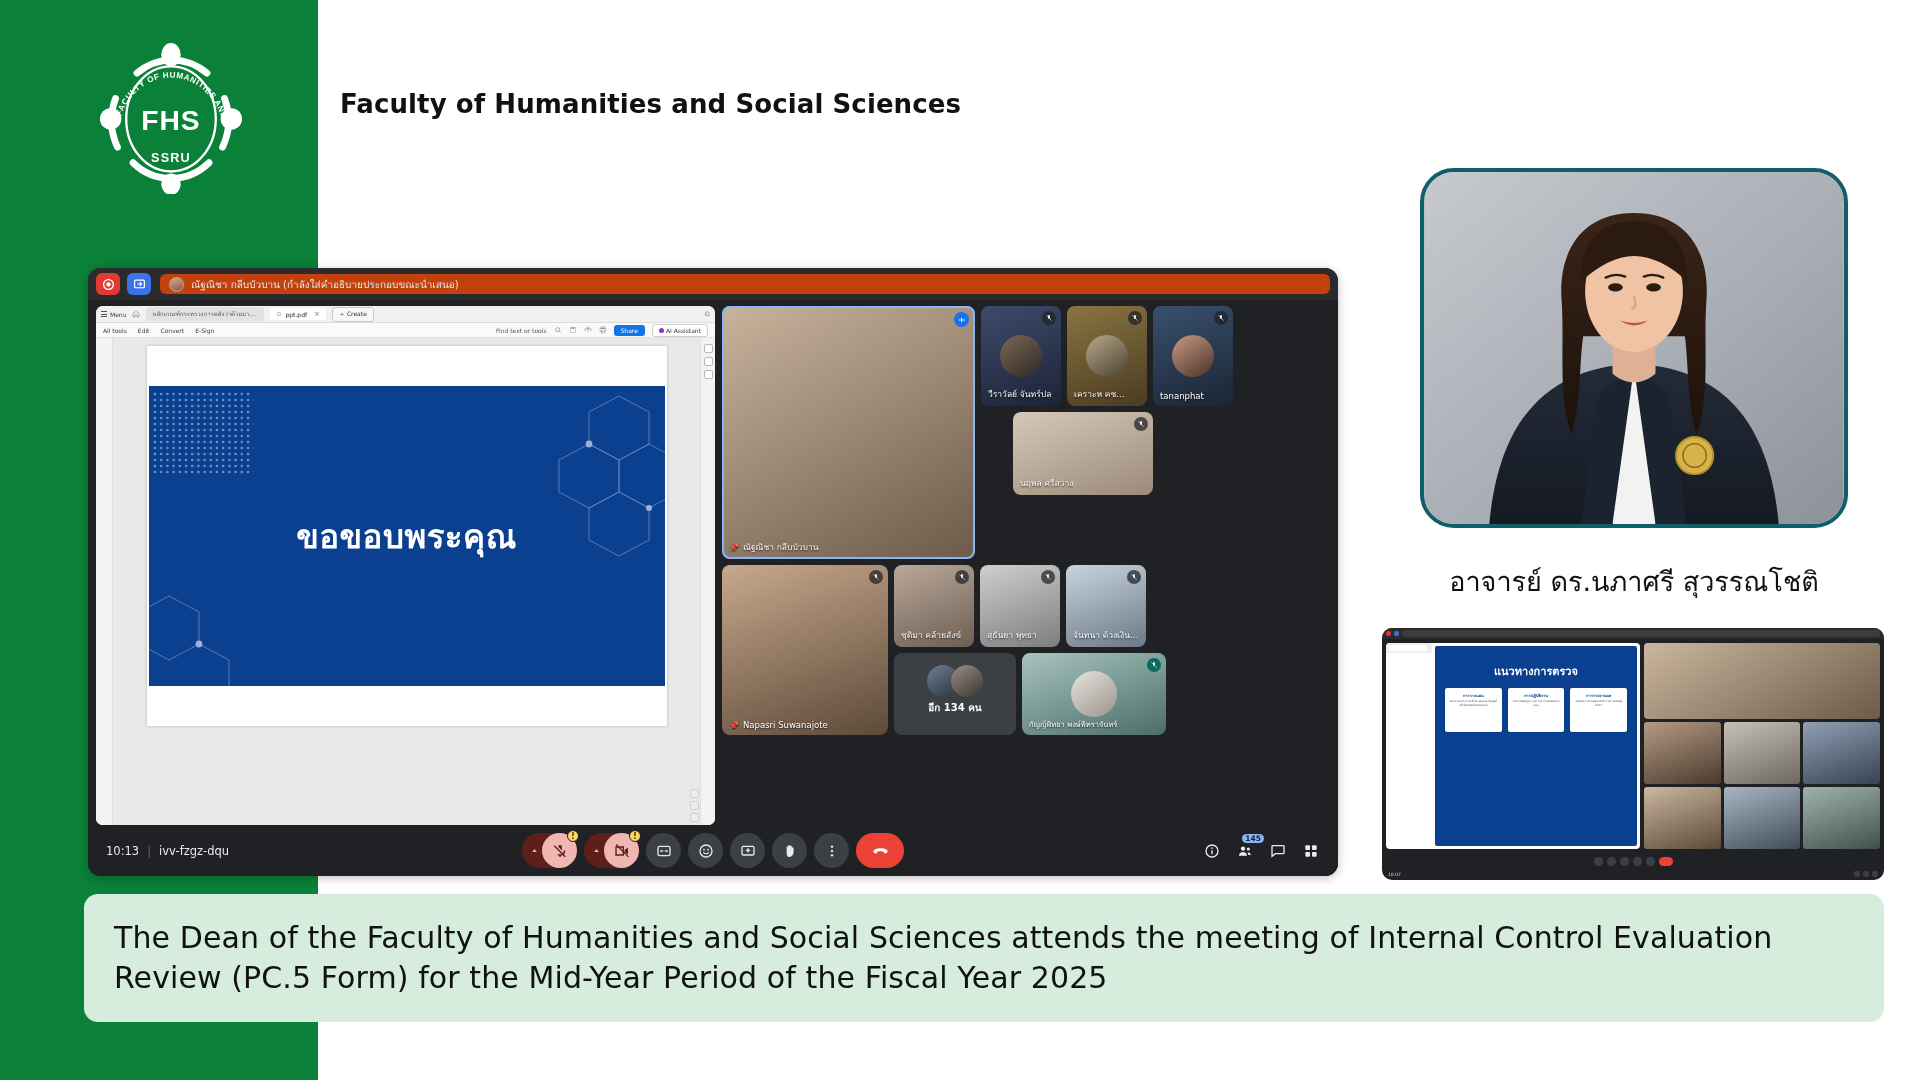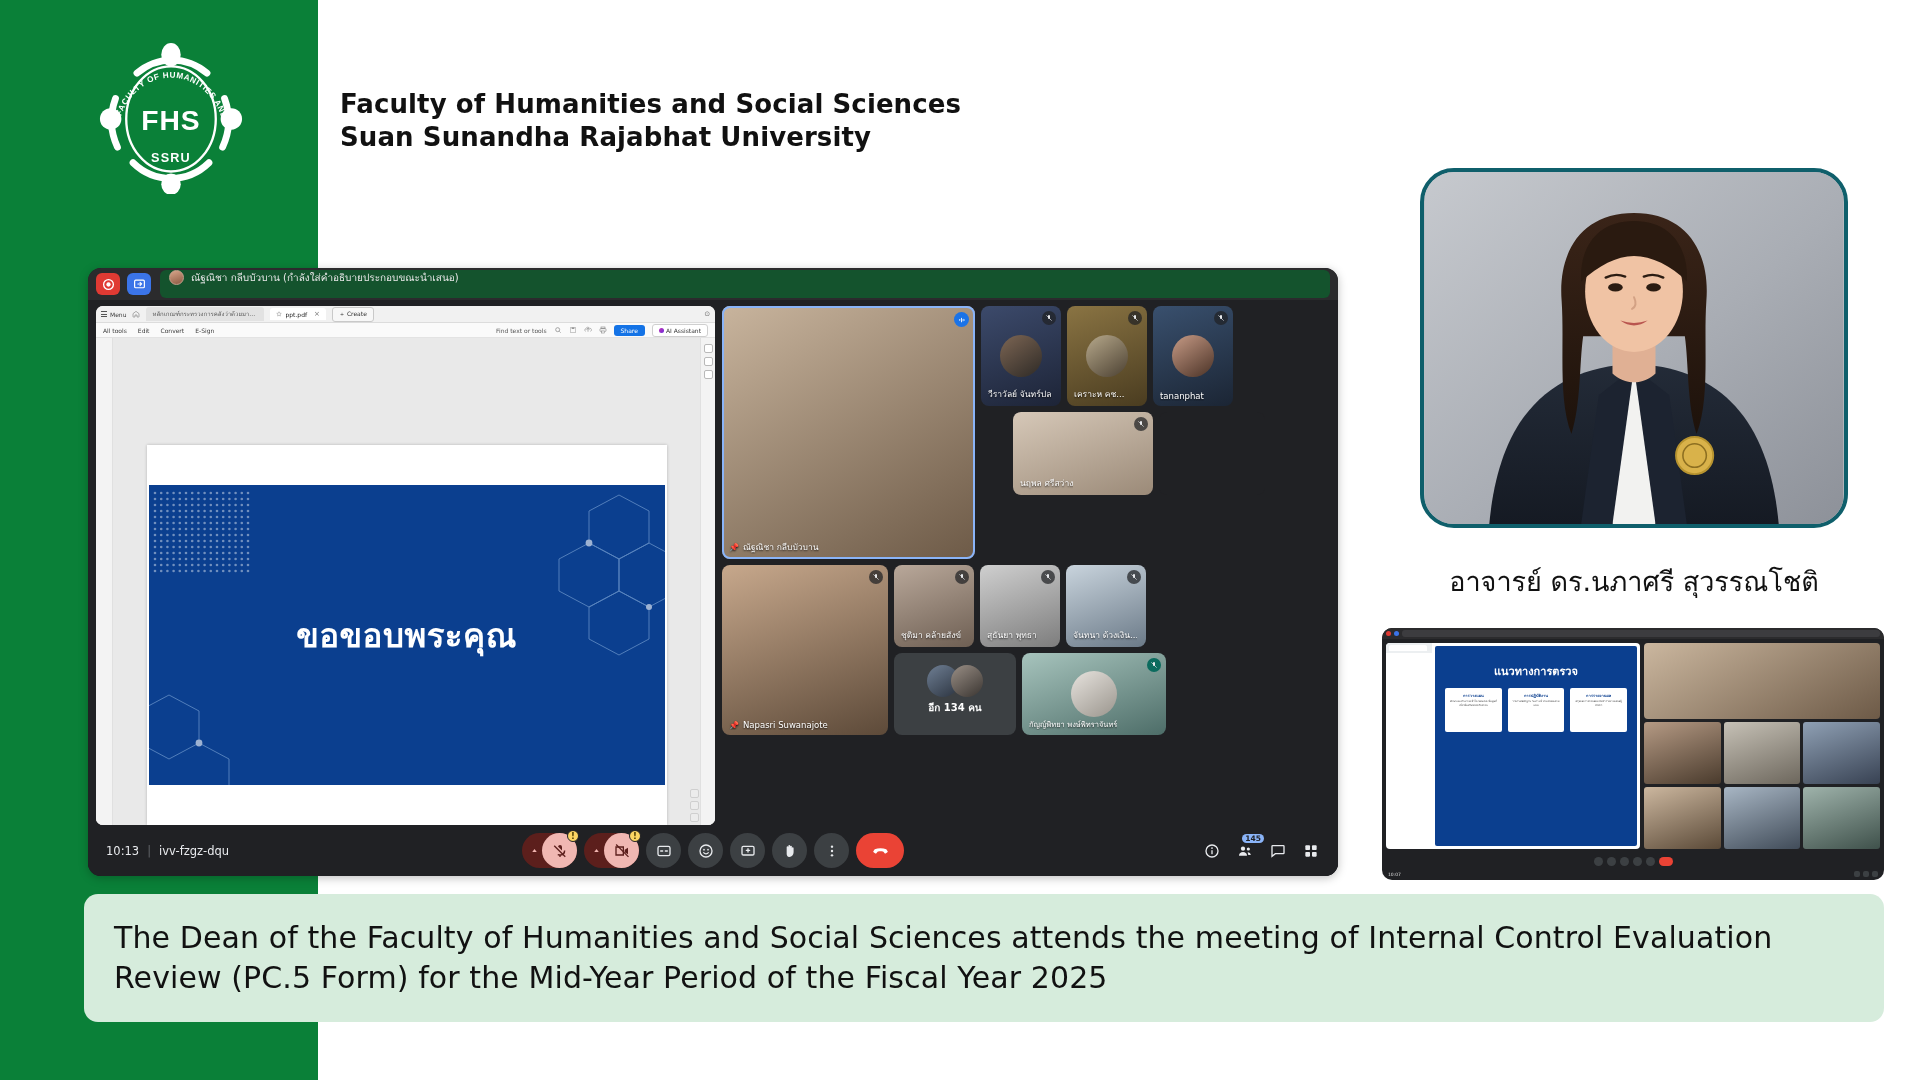--- a/index.html
+++ b/index.html
@@ -42,22 +42,22 @@
   }
   .meet-titlebar {
     position: relative; height: 32px; background: #2b2b2d;
     display: flex; align-items: center; padding: 0 8px; gap: 7px;
   }
   .tb-btn { width: 24px; height: 22px; border-radius: 6px; display:flex;align-items:center;justify-content:center; }
   .tb-btn.rec { background: #e03a33; }
   .tb-btn.share { background: #3b74e8; }
   .tb-btn svg { width: 13px; height: 13px; }
   .tb-pill {
-    flex: 1; height: 28px; background: #14532d; border-radius: 6px;
-    display: flex; align-items: flex-start; gap: 7px; padding: 0 9px; margin-left: 2px;
+    flex: 1; height: 20px; background: #c2410c; border-radius: 6px;
+    display: flex; align-items: center; gap: 7px; padding: 0 9px; margin-left: 2px;
   }
   .tb-avatar {
     width: 15px; height: 15px; border-radius: 50%;
     background: linear-gradient(160deg,#d8a58a,#8b5a42); flex: none;
     border: 1px solid #c4a08c;
   }
   .tb-title { font-size: 10px; color: #e8e8e8; white-space: nowrap; overflow: hidden; }
 
   .meet-body { position: relative; height: 576px; background: #202124; padding: 6px 8px 0 8px; display: flex; gap: 7px; }
 
@@ -83,21 +83,21 @@
   .ac-toolbar { height: 15px; background: #fafafa; border-bottom: 1px solid #e3e3e3; display: flex; align-items: center; gap: 11px; padding: 0 7px; }
   .ac-tool { font-size: 6px; color: #3c3c3c; }
   .ac-right { margin-left: auto; display: flex; align-items: center; gap: 7px; }
   .ac-find { font-size: 6px; color: #555; }
   .ac-share-btn { background: #1473e6; color: #fff; font-size: 6px; border-radius: 3px; padding: 2px 7px; }
   .ac-ai-btn { background: #fff; border: 1px solid #cfcfcf; color: #333; font-size: 6px; border-radius: 3px; padding: 2px 6px; display:flex; align-items:center; gap:2px;}
   .ac-ai-dot { width:5px; height:5px; border-radius:50%; background:linear-gradient(135deg,#c233b7,#6b2bd9); display:inline-block;}
 
   .ac-canvas { flex: 1; background: #e9e9e9; position: relative; display: flex; }
   .ac-leftrail { width: 17px; background: #f3f3f3; border-right: 1px solid #e0e0e0; }
-  .ac-page-area { flex: 1; position: relative; display: flex; align-items: flex-end; justify-content: center; padding-top: 0; }
+  .ac-page-area { flex: 1; position: relative; display: flex; align-items: flex-start; justify-content: center; padding-top: 8px; }
   .pdf-page { width: 520px; height: 380px; background: #fff; box-shadow: 0 0 3px rgba(0,0,0,.22); position: relative; }
   .slide {
     position: absolute; left: 2px; top: 40px; width: 516px; height: 300px;
     background: #0b3f8f; overflow: hidden;
   }
   .slide-text {
     position: absolute; left: 0; right: 0; top: 50%; transform: translateY(-50%);
     text-align: center; color: #fff; font-size: 33px; font-weight: 600; letter-spacing: .5px;
   }
   .ac-rightrail { width: 15px; background: #f3f3f3; border-left: 1px solid #e0e0e0; display:flex; flex-direction:column; align-items:center; gap:4px; padding-top:6px;}
@@ -241,21 +241,20 @@
           <textPath href="#arcTop" startOffset="4%">FACULTY OF HUMANITIES AND SOCIAL SCIENCES</textPath>
         </text>
         <text x="75" y="94" text-anchor="middle" font-size="29" font-weight="700" fill="#fff" font-family="'Liberation Sans',sans-serif" letter-spacing="1">FHS</text>
         <text x="75" y="127" text-anchor="middle" font-size="13" font-weight="700" fill="#fff" font-family="'Liberation Sans',sans-serif" letter-spacing="1.2">SSRU</text>
       </svg>
     </div>
   </div>
 
   <div class="header-text">
     <div class="line1">Faculty of Humanities and Social Sciences</div>
-    <div class="line2">Suan Sunandha Rajabhat University</div>
   </div>
 
   <div class="meet-window">
 
     <div class="meet-titlebar">
       <div class="tb-btn rec">
         <svg viewBox="0 0 24 24">
             <circle cx="12" cy="12" r="9" fill="none" stroke="#fff" stroke-width="2.4"></circle>
             <circle cx="12" cy="12" r="4" fill="#fff"></circle>
           </svg>

